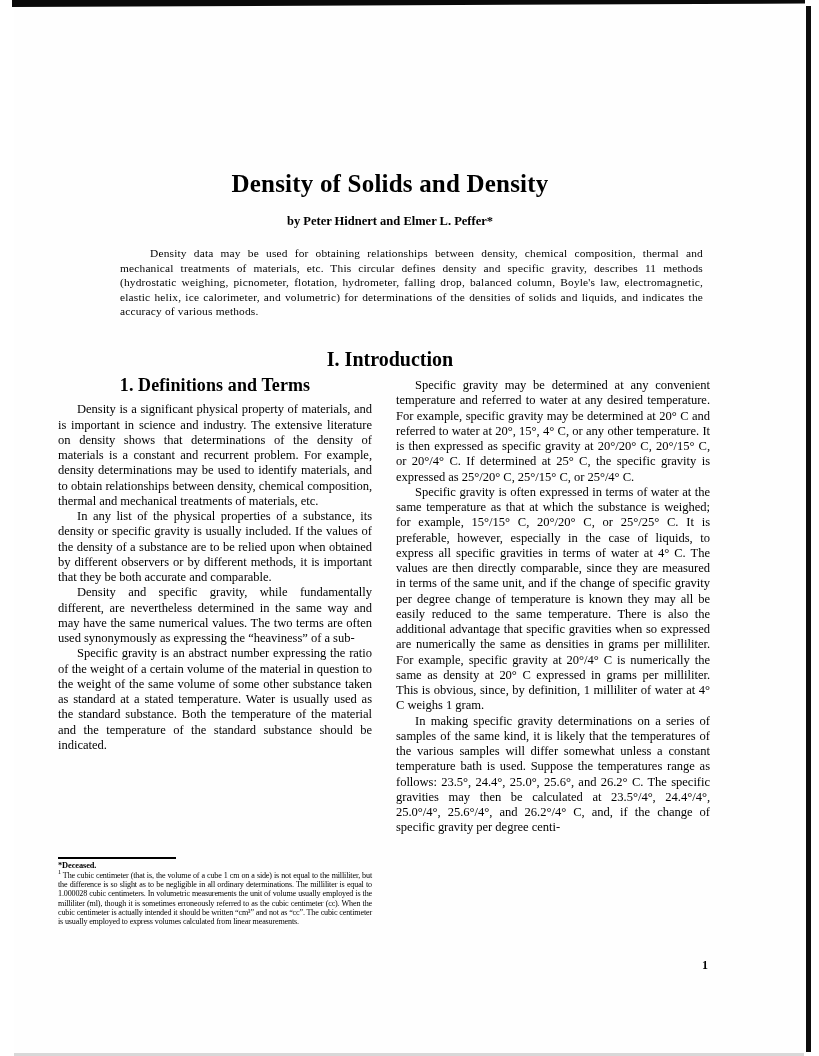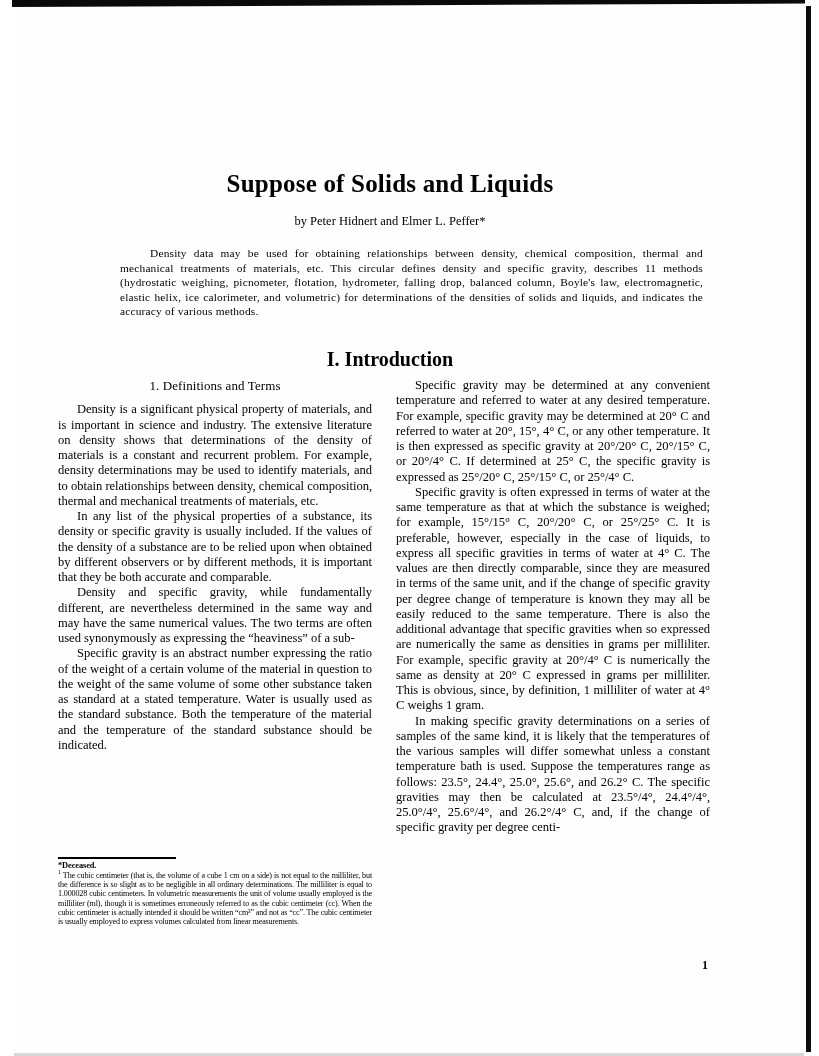--- a/index.html
+++ b/index.html
@@ -57,21 +57,21 @@
     text-align: center;
     font-size: 25px;
     font-weight: bold;
     letter-spacing: 0.2px;
   }
   .doc-authors {
     position: absolute;
     top: 214px; left: 0; width: 780px;
     text-align: center;
     font-size: 12.5px;
-    font-weight: normal;
+    font-weight: bold;
   }
 
   .abstract {
     position: absolute;
     top: 246px; left: 120px;
     width: 583px;
     font-size: 11.4px;
     line-height: 14.6px;
     text-align: justify;
     text-indent: 30px;
@@ -94,22 +94,22 @@
     font-size: 12.55px;
     line-height: 15.25px;
     text-align: justify;
     letter-spacing: -0.03px;
   }
   #col-left  { left: 58px; }
   #col-right { left: 396px; }
 
   .sec-heading {
     text-align: center;
-    font-size: 13px;
-    font-weight: normal;
+    font-size: 18px;
+    font-weight: bold;
     margin: 0 0 9px 0;
     letter-spacing: 0.1px;
   }
   .col p {
     margin: 0;
     text-indent: 19px;
   }
   .col p.cont { text-indent: 0; }
 
   sup { font-size: 0.68em; vertical-align: super; line-height: 0; }
@@ -155,21 +155,21 @@
 </head>
 <body>
 
 <div id="page-surface"></div>
 <div id="scan-edge-top"></div>
 <div id="scan-edge-right"></div>
 <div id="scan-edge-bottom"></div>
 
 <div id="content">
 
-  <div class="doc-title">Suppose of Solids and Liquids</div>
+  <div class="doc-title">Density of Solids and Density</div>
   <div class="doc-authors">by Peter Hidnert and Elmer L. Peffer*</div>
 
   <div class="abstract">Density data may be used for obtaining relationships between density, chemical composition, thermal and mechanical treatments of materials, etc.   This circular defines density and specific gravity, describes 11 methods (hydrostatic weighing, picnometer, flotation, hydrometer, falling drop, balanced column, Boyle's law, electromagnetic, elastic helix, ice calorimeter, and volumetric) for determinations of the densities of solids and liquids, and indicates the accuracy of various methods.</div>
 
   <div class="part-heading">I. Introduction</div>
 
   <div class="col" id="col-left">
     <div class="sec-heading">1. Definitions and Terms</div>
     <p>Density is a significant physical property of materials, and is important in science and industry. The extensive literature on density shows that determinations of the density of materials is a constant and recurrent problem. For example, density determinations may be used to identify materials, and to obtain relationships between density, chemical composition, thermal and mechanical treatments of materials, etc.</p>
     <p>In any list of the physical properties of a substance, its density or specific gravity is usually included.   If the values of the density of a substance are to be relied upon when obtained by different observers or by different methods, it is important that they be both accurate and comparable.</p>

